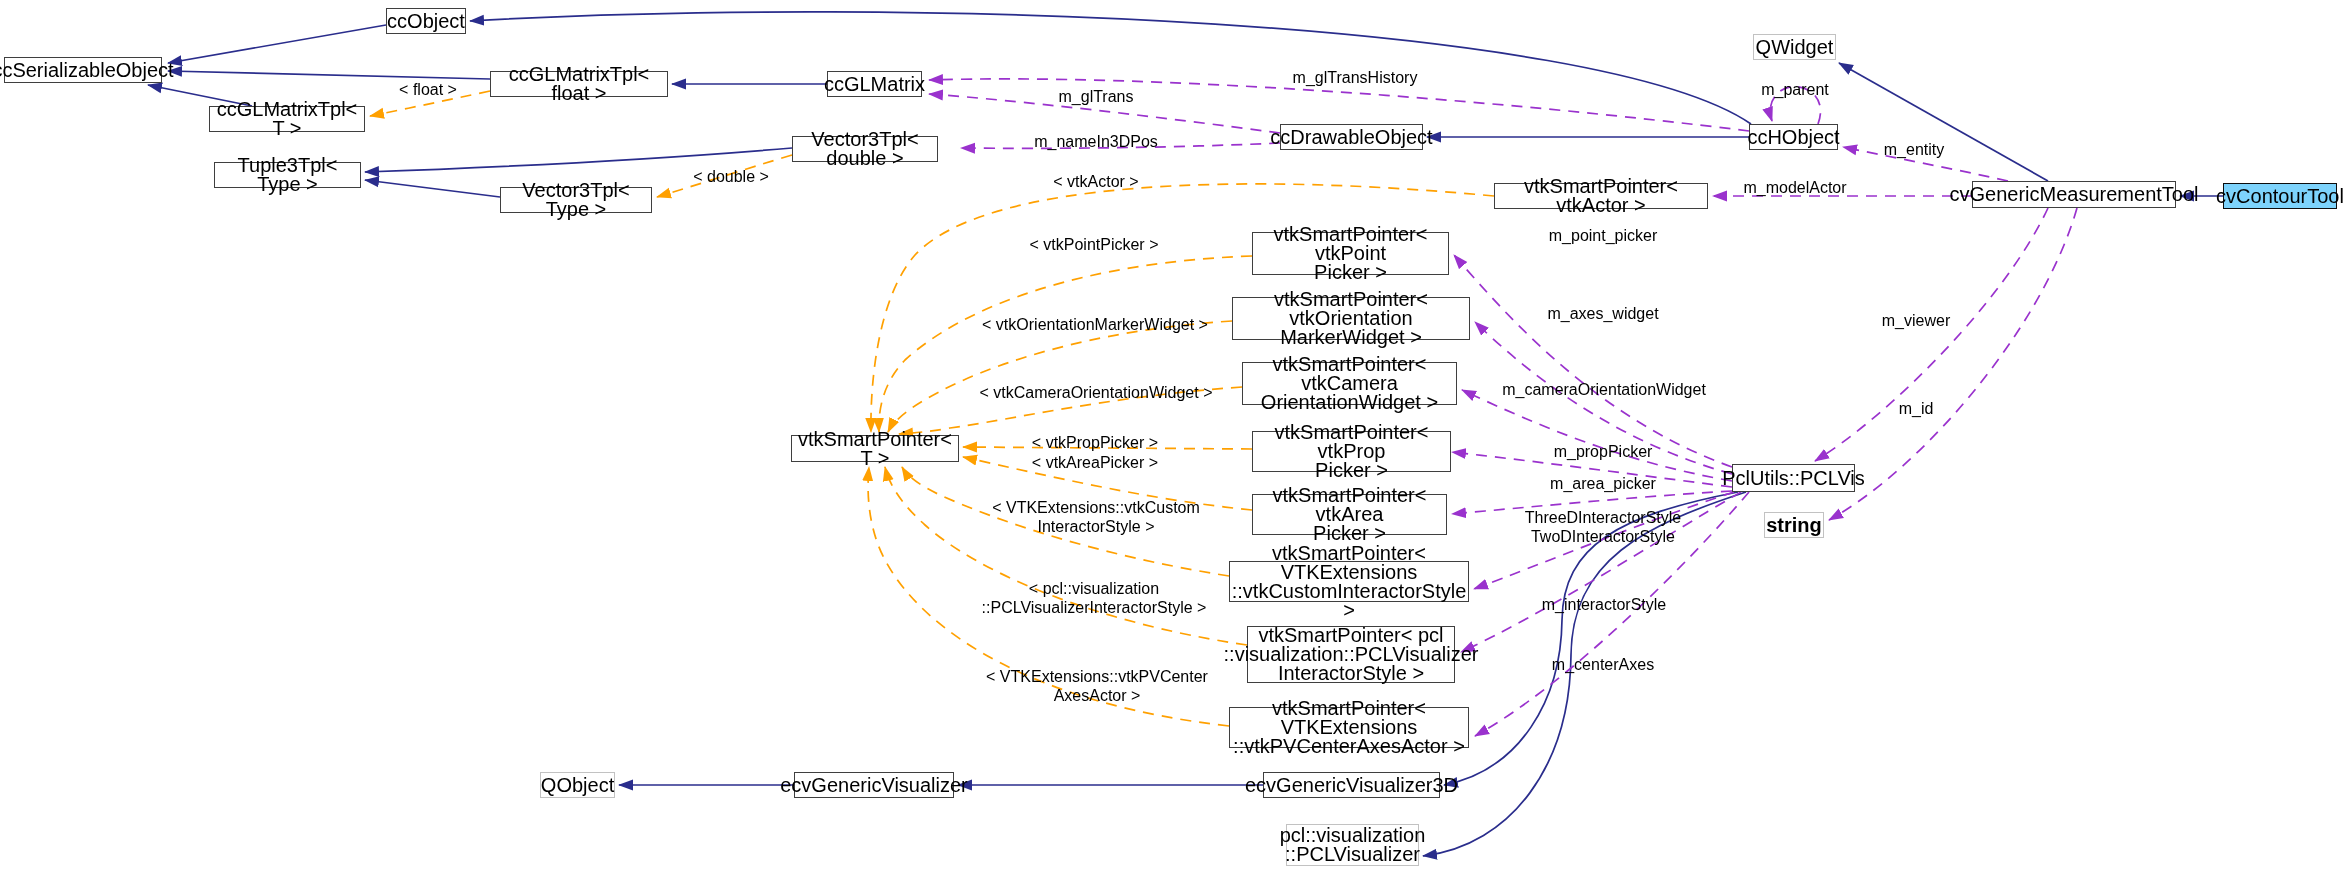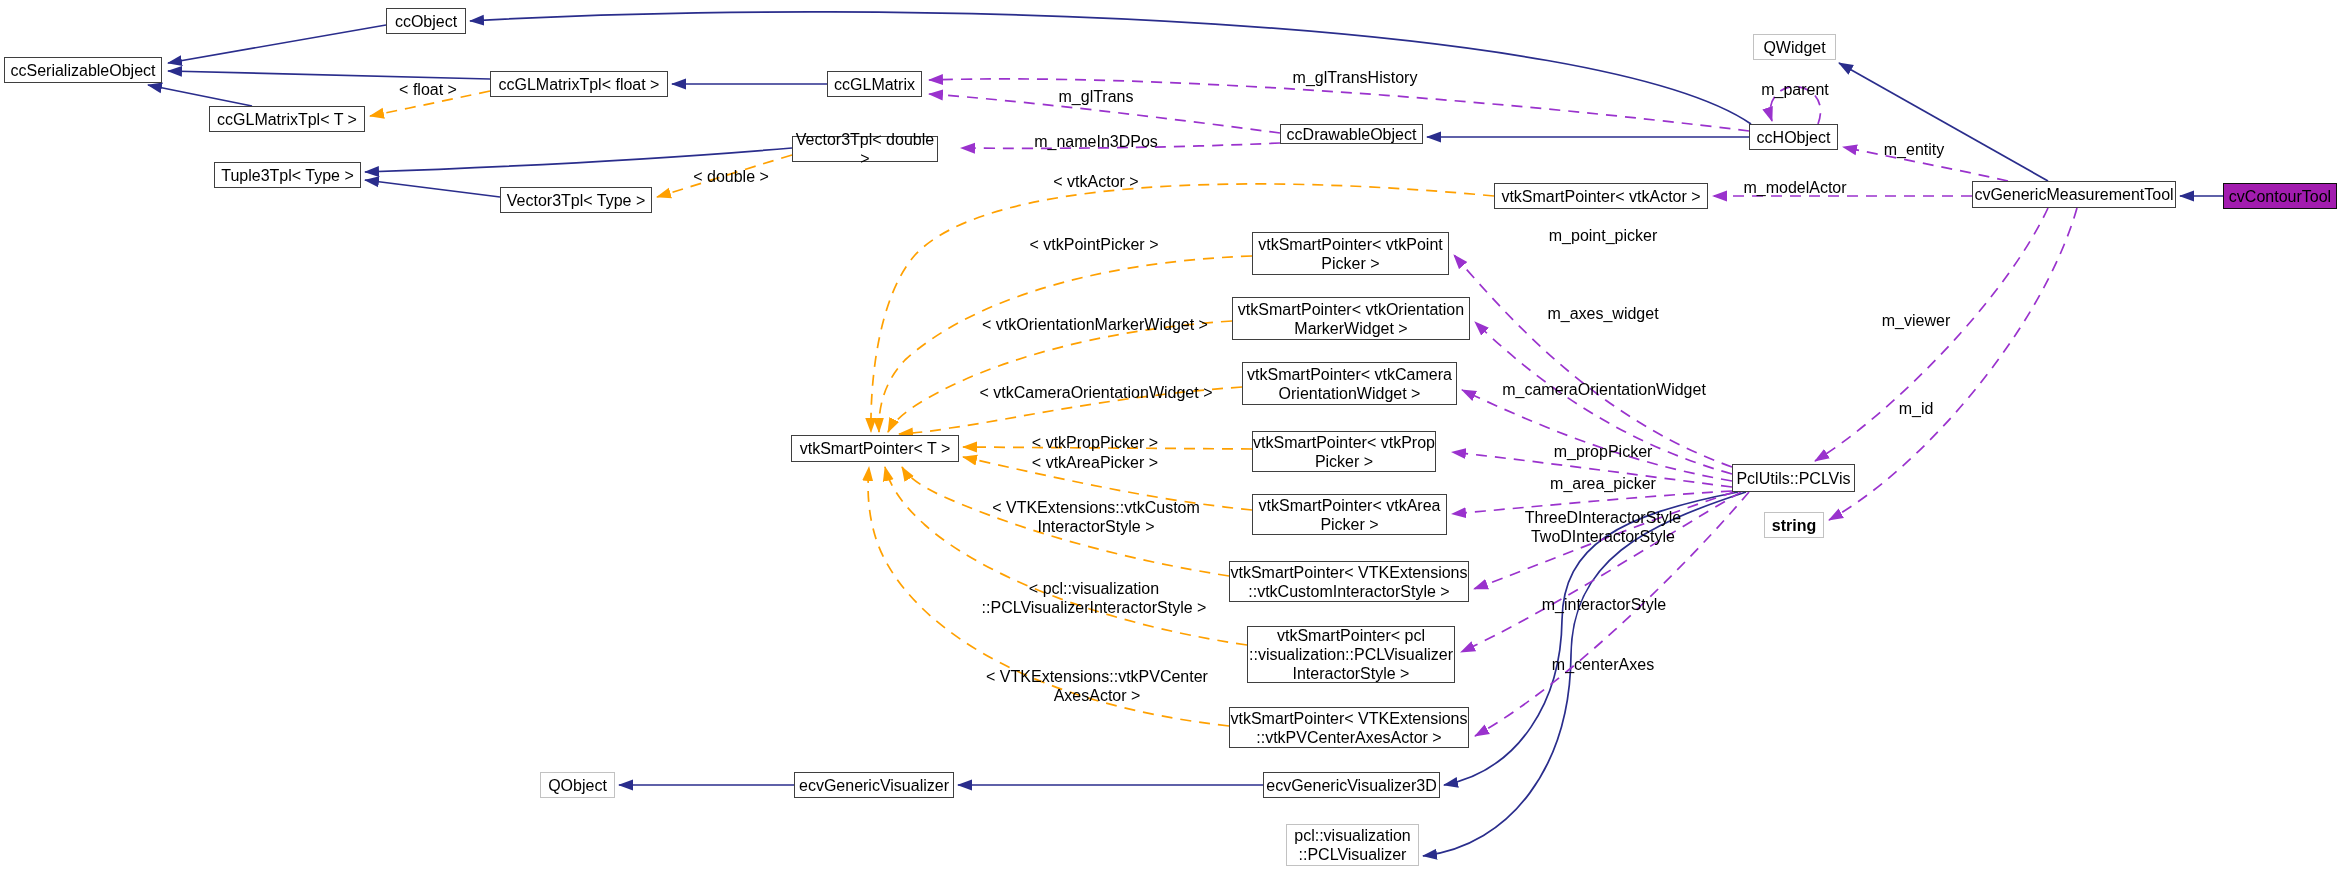--- a/index.html
+++ b/index.html
@@ -12,24 +12,24 @@
   .edge.inherit  { stroke:var(--c-inherit); }
   .edge.member   { stroke:var(--c-member);  stroke-dasharray:11 8; }
   .edge.template { stroke:var(--c-template);stroke-dasharray:11 8; }
   #arrow-inherit path  { fill:var(--c-inherit); }
   #arrow-member path   { fill:var(--c-member); }
   #arrow-template path { fill:var(--c-template); }
   .node {
     position:absolute; box-sizing:border-box;
     display:flex; align-items:center; justify-content:center;
     background:#ffffff; border:1.6px solid #3f3f3f; color:#000;
-    font-size:16px; line-height:19px; text-align:center; white-space:pre-line;
+    font-size:20px; line-height:19px; text-align:center; white-space:pre-line;
   }
   .node.external { border-color:#c2c2c2; }
-  .node.focus    { background:#a21caf; border-color:#0d0d0d; border-width:1.8px; }
+  .node.focus    { background:#7dd3fc; border-color:#0d0d0d; border-width:1.8px; }
   .edge-label {
     position:absolute; transform:translate(-50%,-50%);
     font-size:16px; line-height:19px; color:#000; text-align:center; white-space:pre;
   }
 </style>
 </head>
 <body>
 
 <div id="canvas">
   <svg id="edge-layer" width="2344" height="881" viewBox="0 0 2344 881">
@@ -90,34 +90,34 @@
   </svg>
   <div id="node-layer">
       <div class="node class" style="left: 386px; top: 8px; width: 80px; height: 26px;">ccObject</div>
       <div class="node class" style="left: 4px; top: 57px; width: 158px; height: 26px;">ccSerializableObject</div>
       <div class="node class" style="left: 209px; top: 106px; width: 156px; height: 26px;">ccGLMatrixTpl&lt; T &gt;</div>
       <div class="node class" style="left: 490px; top: 71px; width: 178px; height: 26px;">ccGLMatrixTpl&lt; float &gt;</div>
       <div class="node class" style="left: 827px; top: 71px; width: 95px; height: 26px;">ccGLMatrix</div>
       <div class="node class" style="left: 214px; top: 162px; width: 147px; height: 26px;">Tuple3Tpl&lt; Type &gt;</div>
       <div class="node class" style="left: 500px; top: 187px; width: 152px; height: 26px;">Vector3Tpl&lt; Type &gt;</div>
       <div class="node class" style="left: 792px; top: 136px; width: 146px; height: 26px;">Vector3Tpl&lt; double &gt;</div>
-      <div class="node class" style="left: 1280px; top: 124px; width: 143px; height: 20px;">ccDrawableObject</div>
+      <div class="node class" style="left: 1280px; top: 124px; width: 143px; height: 26px;">ccDrawableObject</div>
       <div class="node external" style="left: 1753px; top: 34px; width: 83px; height: 26px;">QWidget</div>
       <div class="node class" style="left: 1749px; top: 124px; width: 89px; height: 26px;">ccHObject</div>
       <div class="node class" style="left: 1972px; top: 181px; width: 204px; height: 27px;">cvGenericMeasurementTool</div>
       <div class="node focus" style="left: 2223px; top: 183px; width: 114px; height: 26px;">cvContourTool</div>
       <div class="node class" style="left: 1494px; top: 183px; width: 214px; height: 26px;">vtkSmartPointer&lt; vtkActor &gt;</div>
       <div class="node class" style="left: 1252px; top: 232px; width: 197px; height: 43px;">vtkSmartPointer&lt; vtkPoint
 Picker &gt;</div>
       <div class="node class" style="left: 1232px; top: 297px; width: 238px; height: 43px;">vtkSmartPointer&lt; vtkOrientation
 MarkerWidget &gt;</div>
       <div class="node class" style="left: 1242px; top: 362px; width: 215px; height: 43px;">vtkSmartPointer&lt; vtkCamera
 OrientationWidget &gt;</div>
       <div class="node class" style="left: 791px; top: 435px; width: 168px; height: 27px;">vtkSmartPointer&lt; T &gt;</div>
-      <div class="node class" style="left: 1252px; top: 431px; width: 184px; height: 41px;">vtkSmartPointer&lt; vtkProp
+      <div class="node class" style="left: 1252px; top: 431px; width: 199px; height: 41px;">vtkSmartPointer&lt; vtkProp
 Picker &gt;</div>
       <div class="node class" style="left: 1252px; top: 494px; width: 195px; height: 41px;">vtkSmartPointer&lt; vtkArea
 Picker &gt;</div>
       <div class="node class" style="left: 1229px; top: 561px; width: 240px; height: 41px;">vtkSmartPointer&lt; VTKExtensions
 ::vtkCustomInteractorStyle &gt;</div>
       <div class="node class" style="left: 1247px; top: 626px; width: 208px; height: 57px;">vtkSmartPointer&lt; pcl
 ::visualization::PCLVisualizer
 InteractorStyle &gt;</div>
       <div class="node class" style="left: 1229px; top: 707px; width: 240px; height: 41px;">vtkSmartPointer&lt; VTKExtensions
 ::vtkPVCenterAxesActor &gt;</div>

